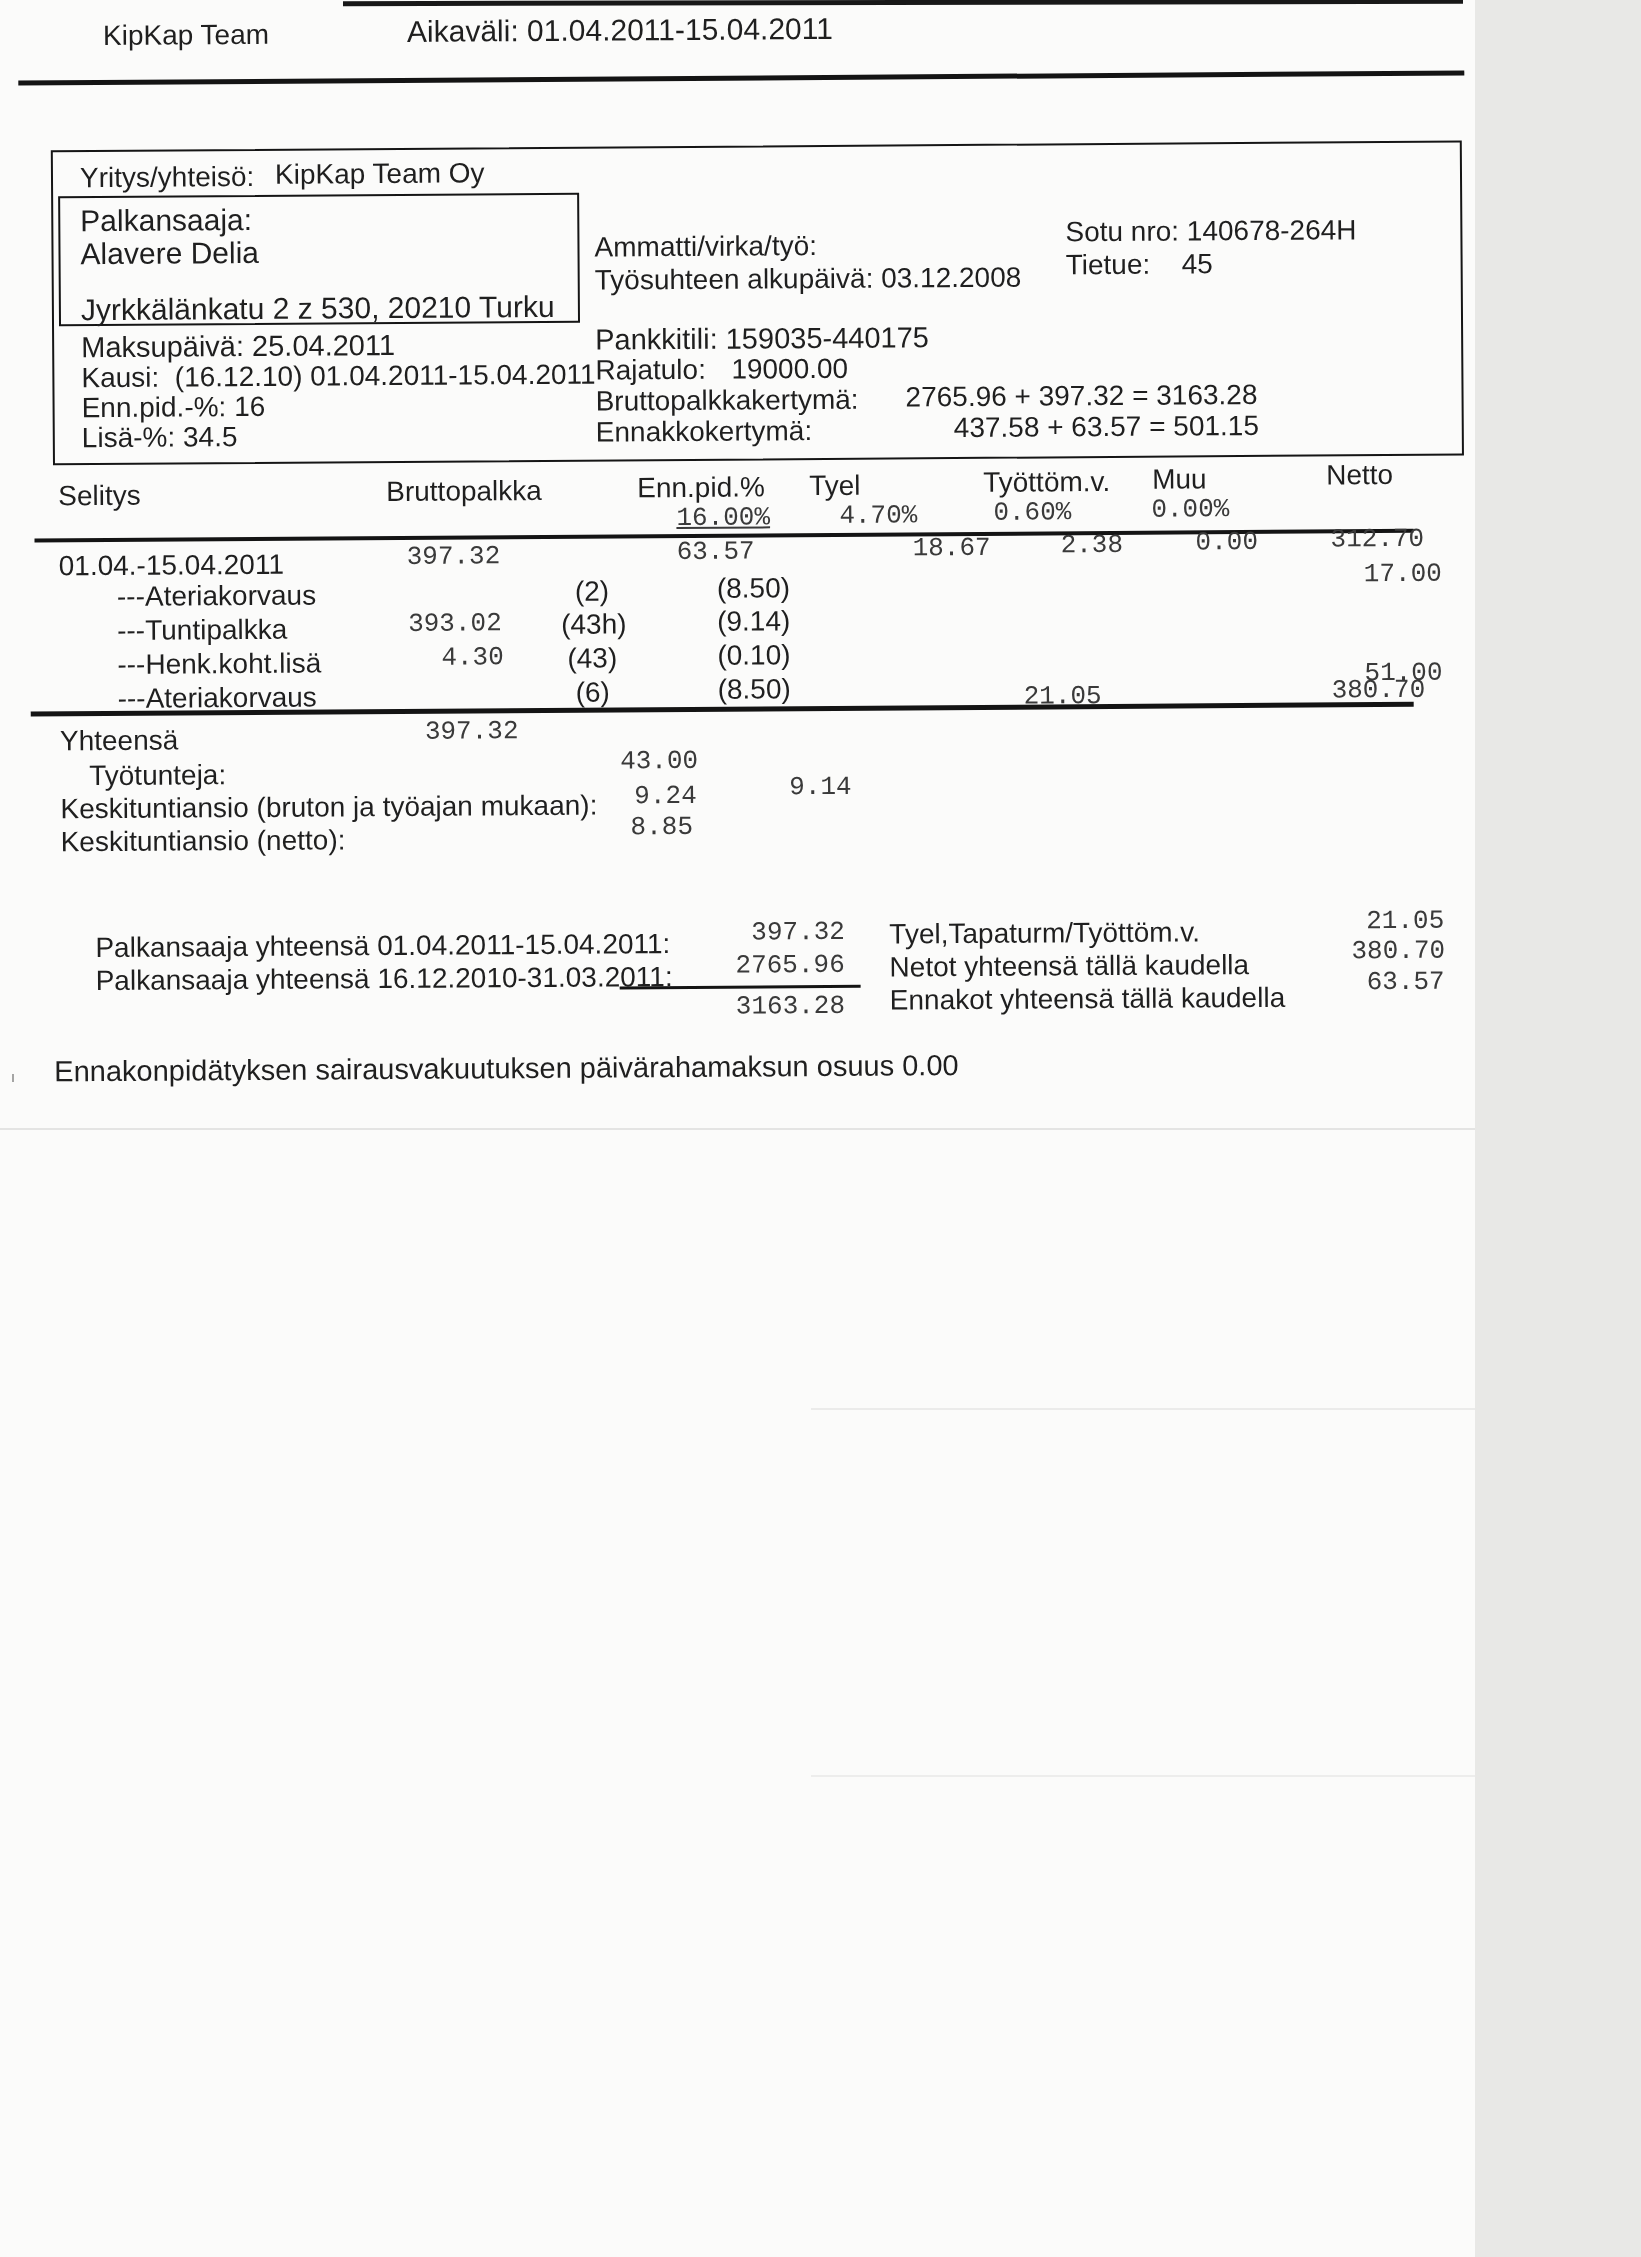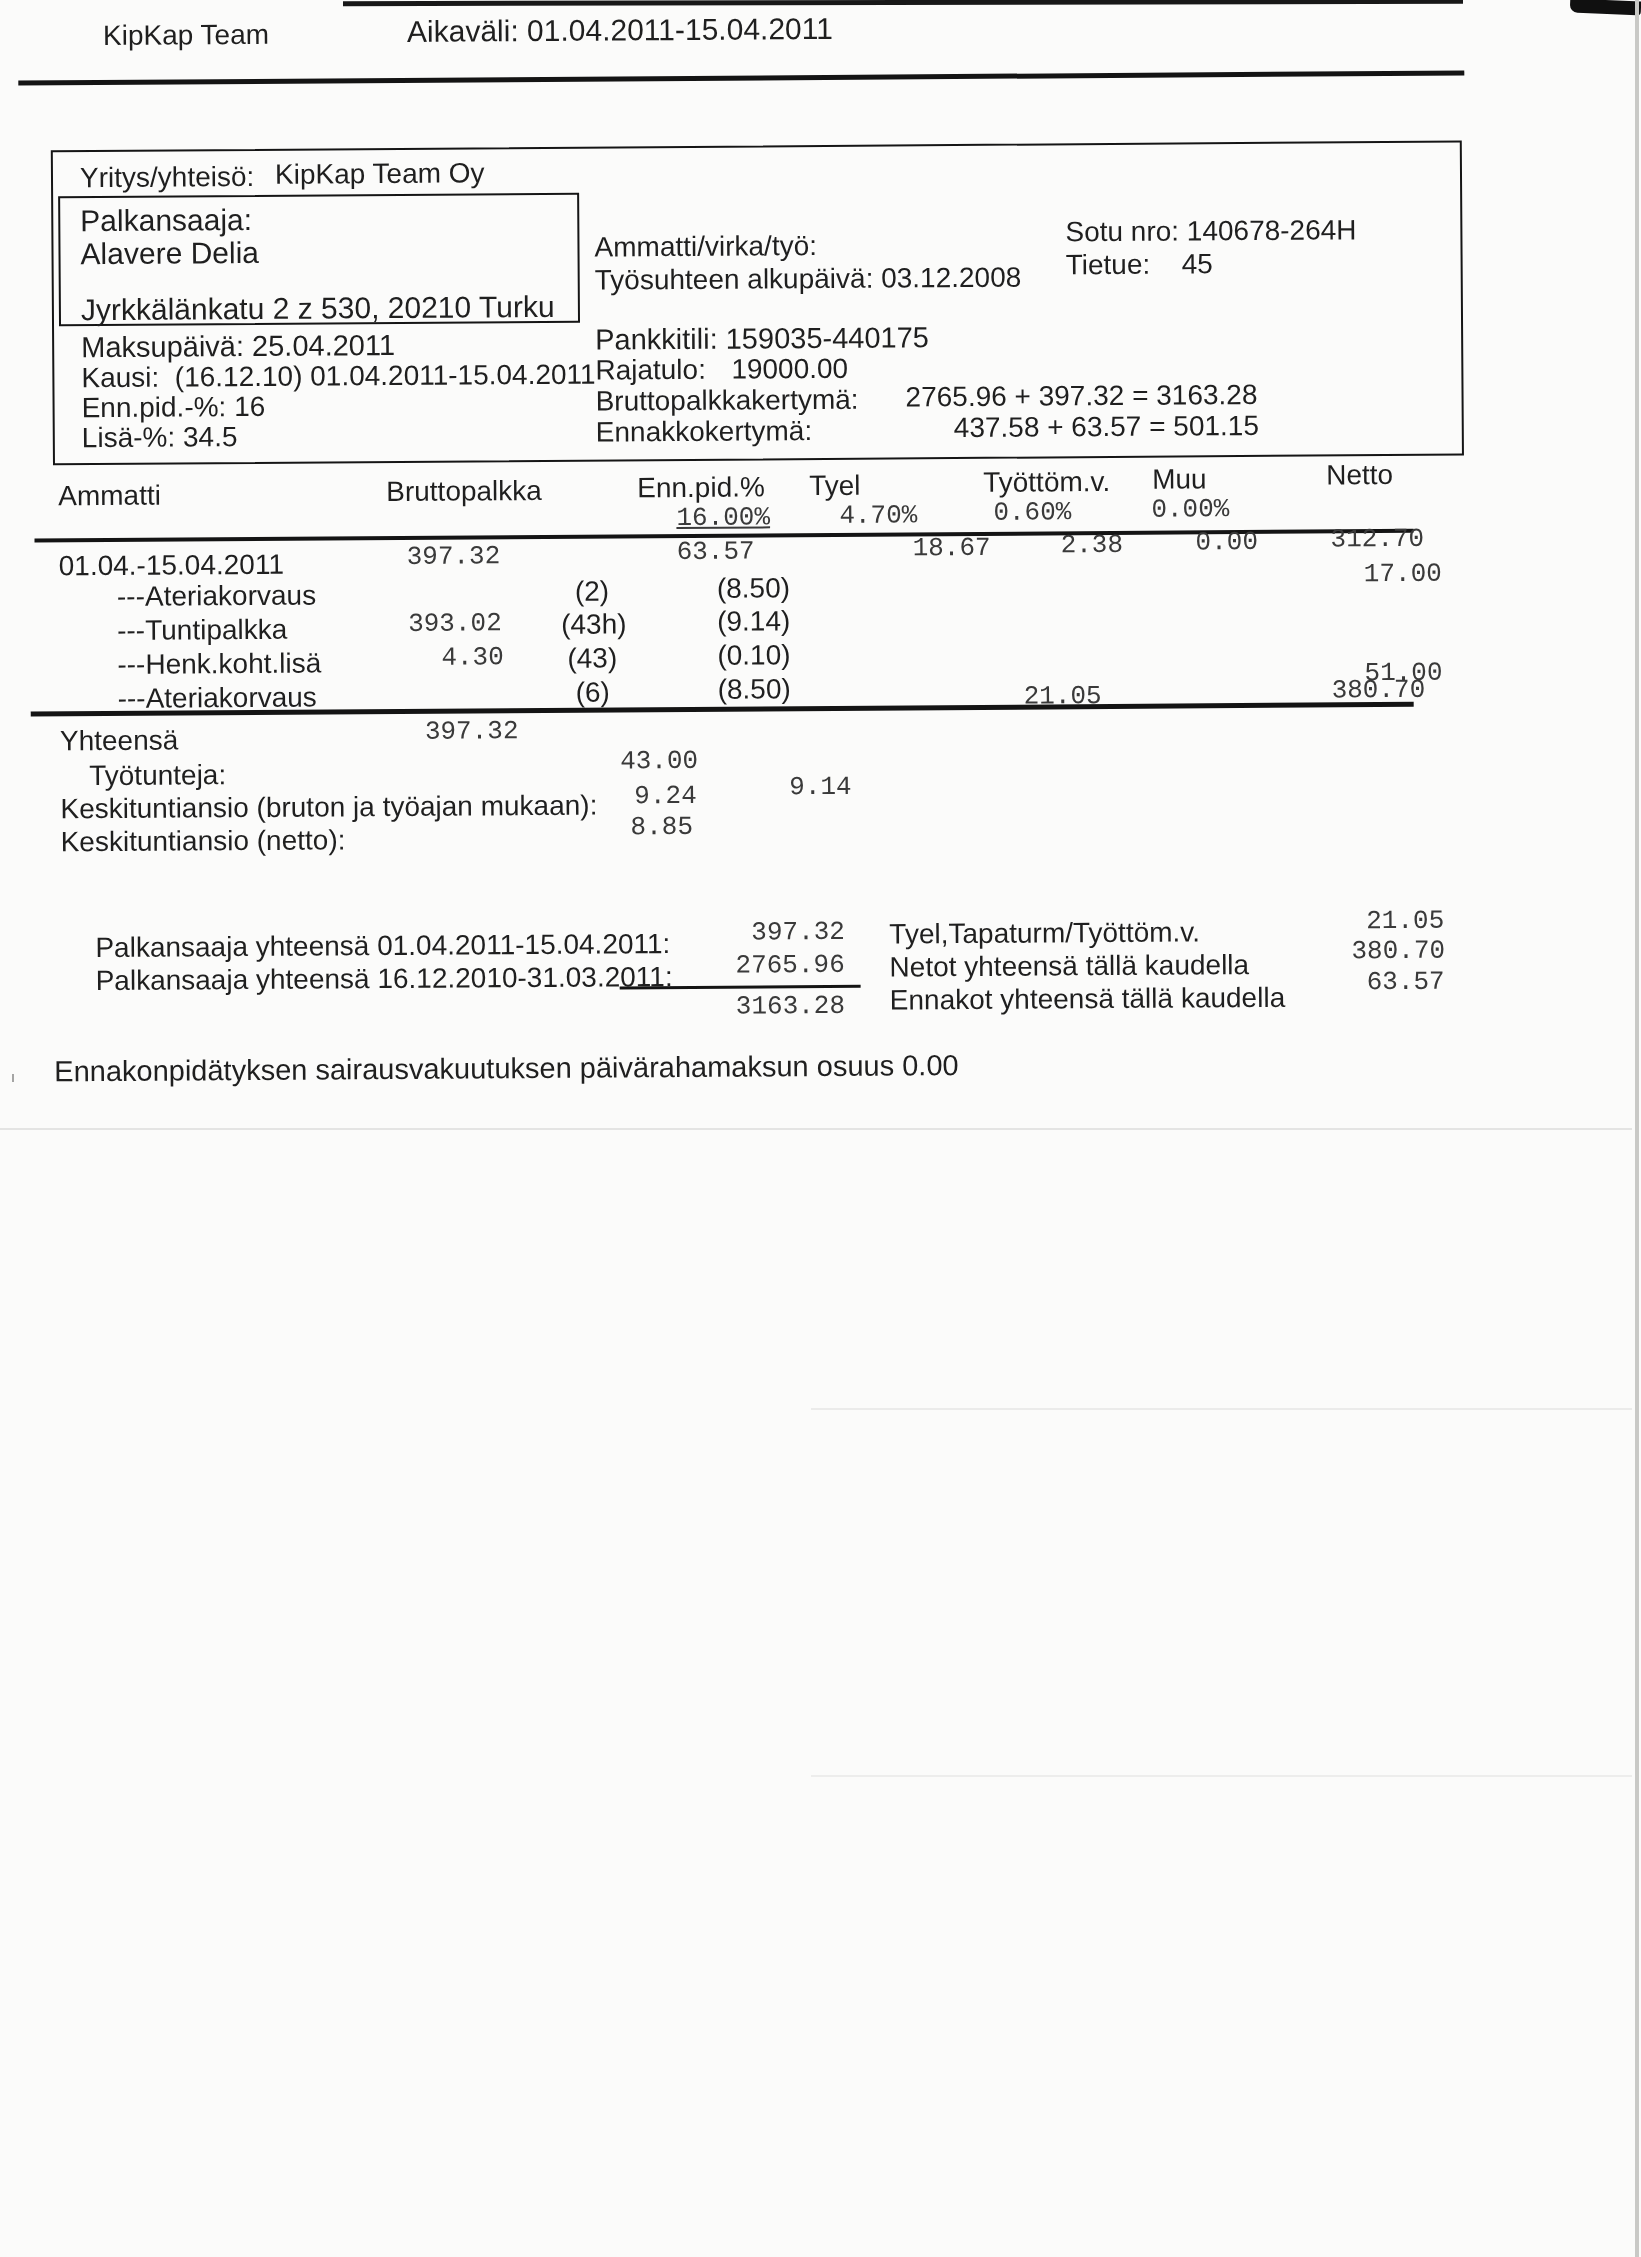--- a/index.html
+++ b/index.html
@@ -1,16 +1,16 @@
 <!DOCTYPE html>
 <html><head>
 <meta charset="utf-8">
 <style>
   html,body{margin:0;padding:0;background:#e8e8e6;}
-  #page{position:relative;width:1641px;height:2257px;background:#fbfbfa;overflow:hidden;
+  #page{position:relative;width:1475px;height:2257px;background:#fbfbfa;overflow:hidden;
         font-family:"Liberation Sans",sans-serif;color:#1b1b1b;}
   #doc{position:absolute;left:0;top:0;width:1641px;height:2257px;
        transform:rotate(-0.4deg);transform-origin:821px 463px;}
   .t{position:absolute;white-space:pre;font-family:"Liberation Sans",sans-serif;font-size:28px;color:#1f1f1f;}
   .tb{font-size:30px;}
   .m{position:absolute;white-space:pre;font-family:"Liberation Mono","DejaVu Sans Mono",monospace;
      font-size:26px;color:#3a3a3a;}
   .hline{position:absolute;background:#141414;}
   .box{position:absolute;border:2.9px solid #151515;background:transparent;}
   .artifact{position:absolute;}
@@ -55,21 +55,21 @@
     <span class="t" style="left:732px;top:353px;">19000.00</span>
     <span class="t" style="left:596px;top:384px;">Bruttopalkkakertymä:</span>
     <span class="t" style="left:906px;top:382px;">2765.96 + 397.32 = 3163.28</span>
     <span class="t" style="left:596px;top:415px;">Ennakkokertymä:</span>
     <span class="t" style="left:954px;top:413px;">437.58 + 63.57 = 501.15</span>
 
     <span class="t" style="left:1067px;top:218px;">Sotu nro: 140678-264H</span>
     <span class="t" style="left:1067px;top:251px;">Tietue:</span>
     <span class="t" style="left:1183px;top:251px;">45</span>
 
-    <span class="t" style="left:58px;top:475px;">Ammatti</span>
+    <span class="t" style="left:58px;top:475px;">Selitys</span>
     <span class="t" style="left:386px;top:473px;">Bruttopalkka</span>
     <span class="t" style="left:637px;top:471px;">Enn.pid.%</span>
     <span class="t" style="left:809px;top:470px;">Tyel</span>
     <span class="t" style="left:983px;top:468px;">Työttöm.v.</span>
     <span class="t" style="left:1152px;top:466px;">Muu</span>
     <span class="t" style="left:1326px;top:463px;">Netto</span>
 
     <span class="m" style="left:676px;top:502px;text-decoration:underline;">16.00%</span>
     <span class="m" style="left:839px;top:501px;">4.70%</span>
     <span class="m" style="left:993px;top:499px;">0.60%</span>

